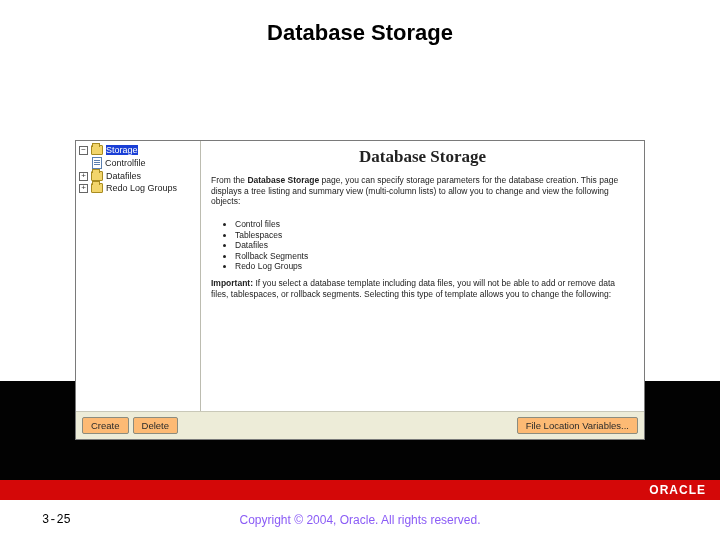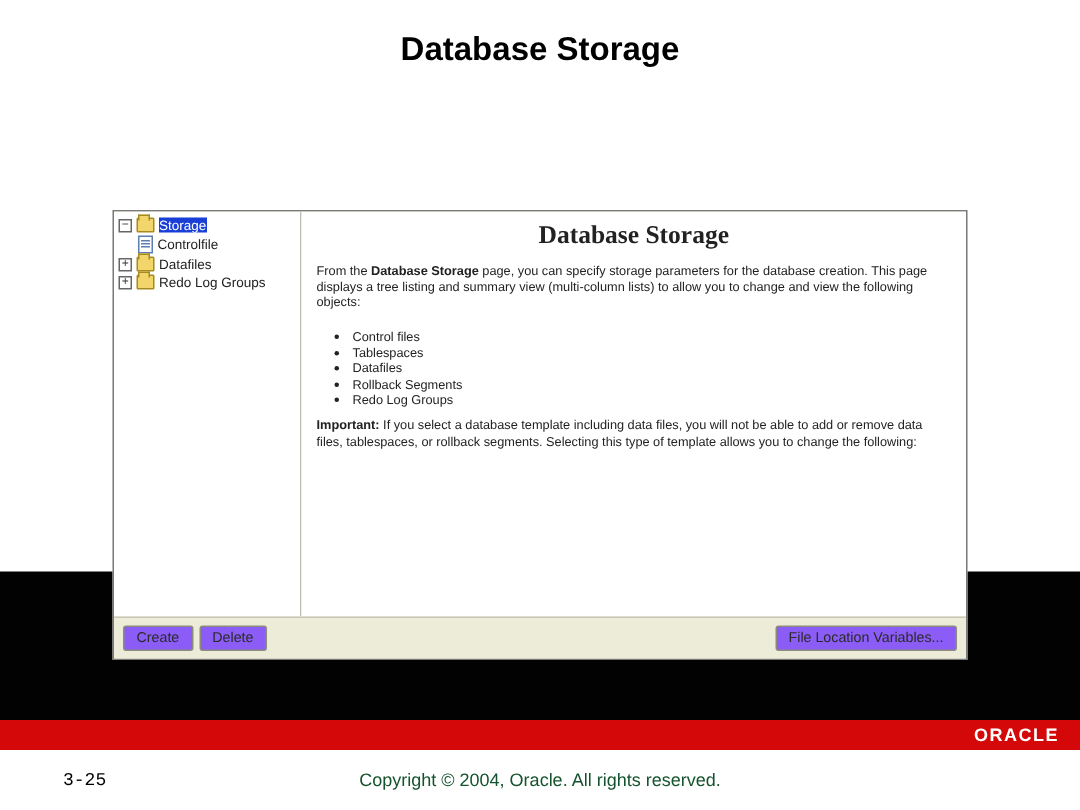--- a/index.html
+++ b/index.html
@@ -130,21 +130,21 @@
     border-top: 1px solid #c9c8b8;
     display: flex;
     align-items: center;
     padding: 0 6px;
     gap: 4px;
   }
   .button-bar .spacer { flex:1; }
   .btn {
     font-size: 9.5px;
     padding: 2px 8px;
-    background: #8b5cf6;
+    background: #fdba74;
     border: 1px solid #8c8c7e;
     border-radius: 2px;
     color: #2a2a2a;
     cursor: pointer;
   }
   .footer-red {
     position: absolute;
     left: 0;
     top: 480px;
     width: 720px;
@@ -176,21 +176,21 @@
     position:absolute;
     left:42px;
     font-size:12px;
     color:#000000;
     font-family:Liberation Mono, monospace;
   }
   .copyright{
     width:100%;
     text-align:center;
     font-size:12px;
-    color:#14532d;
+    color:#8b5cf6;
   }
 </style>
 </head>
 <body>
 
 <div class="whitepage">
   <div class="slide-title">Database Storage</div>
 
   <div class="app-window">
     <div class="app-body">

